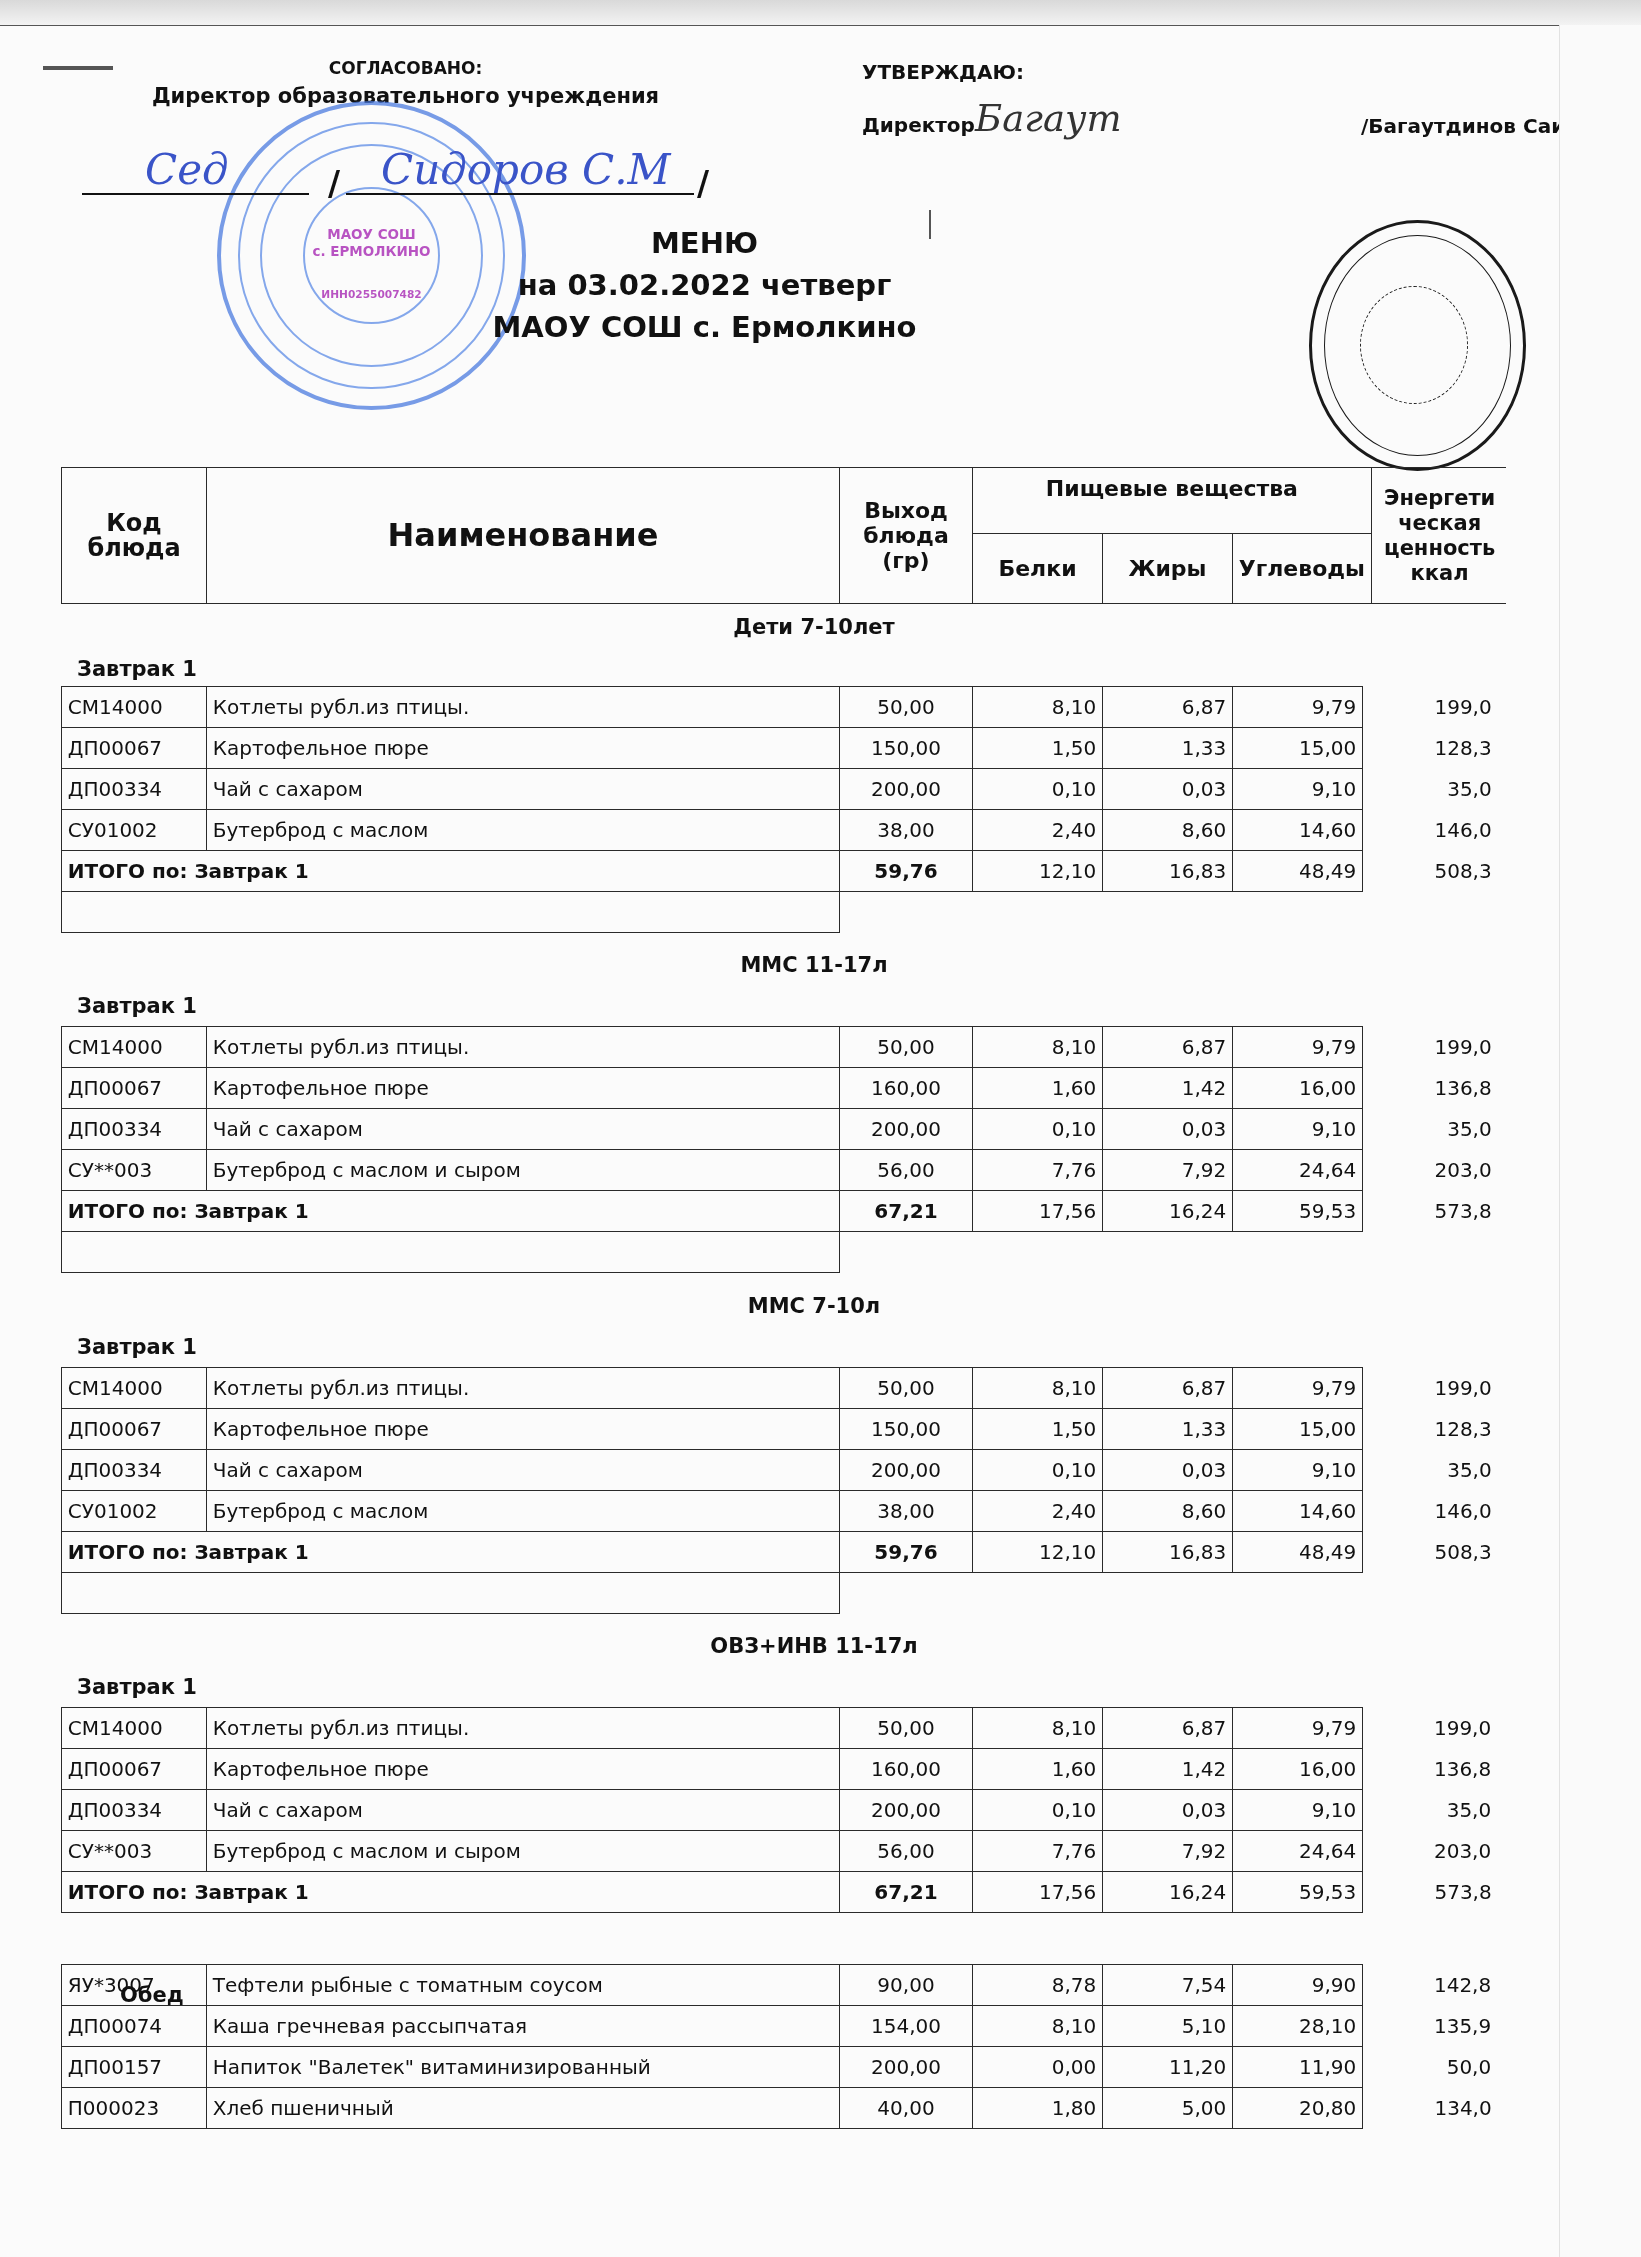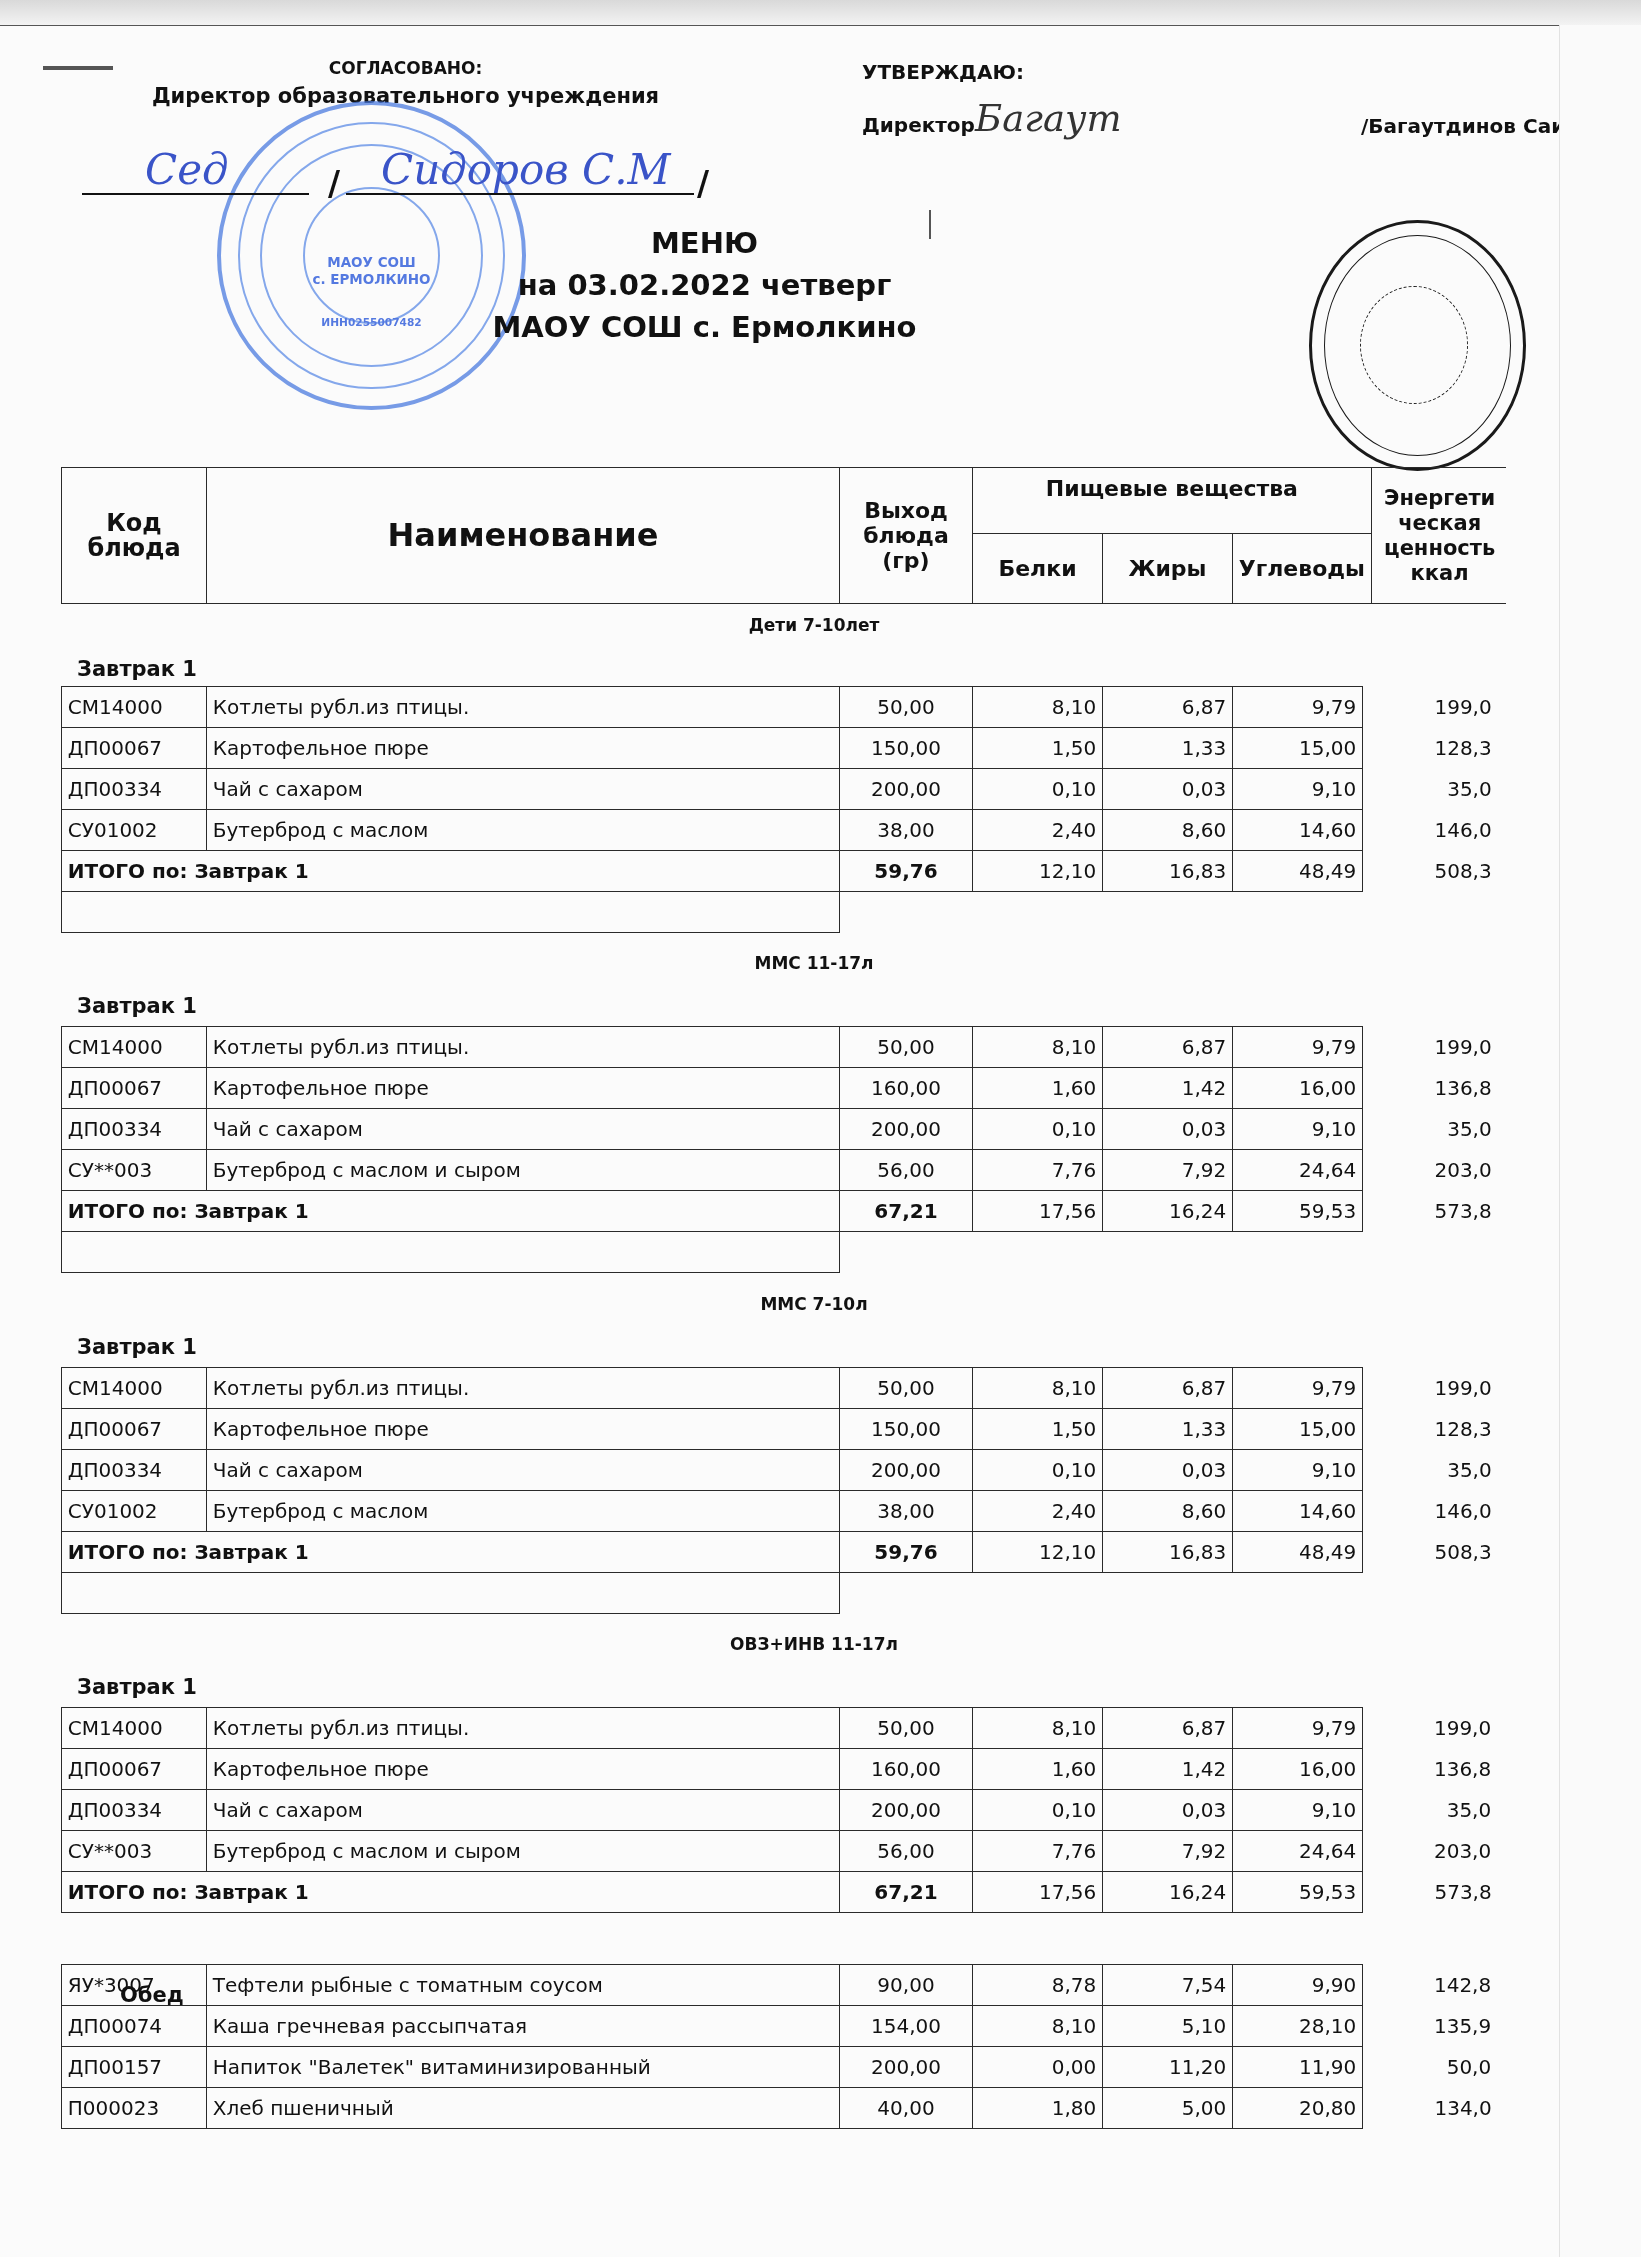--- a/index.html
+++ b/index.html
@@ -16,21 +16,21 @@
   .hdr-left { position:absolute; left:135px; top:58px; width:541px; text-align:center; font-weight:bold; }
   .hdr-left .l1 { font-size:17px; }
   .hdr-left .l2 { font-size:21px; margin-top:5.8px; }
   .sign-line { position:absolute; top:193px; height:1.9px; background:#111; }
   .slash { position:absolute; top:164px; font-size:33px; font-weight:bold; }
   .handwrite { position:absolute; font-family:"DejaVu Serif", serif; font-style:italic; color:#3a54c8; font-size:42px; }
 
   .stamp-blue { position:absolute; left:217px; top:101px; width:309px; height:309px; border-radius:50%;
     border:4.8px solid #4b7be0; box-sizing:border-box; opacity:0.75; }
   .stamp-blue .ring { position:absolute; border-radius:50%; border:2.9px solid #5d8ce6; }
-  .stamp-blue .txt { position:absolute; left:0; right:0; text-align:center; color:#1d4ed8; font-weight:bold; font-size:13.5px;margin-top:28px; }
+  .stamp-blue .txt { position:absolute; left:0; right:0; text-align:center; color:#a21caf; font-weight:bold; font-size:13.5px; }
 
   .hdr-right { position:absolute; left:862px; top:60px; font-weight:bold; font-size:20px; }
   .hdr-right .dir { position:absolute; left:0; top:53px; white-space:nowrap; }
   .hdr-right .name { position:absolute; left:499px; top:54px; white-space:nowrap; font-size:20px; }
   .vbar { position:absolute; left:929px; top:210px; width:1.9px; height:29px; background:#555; }
 
   .stamp-black { position:absolute; left:1309px; top:220px; width:217px; height:251px; border-radius:50%;
     border:3.9px solid #1a1a1a; box-sizing:border-box; }
   .stamp-black .inner { position:absolute; left:11.6px; top:11.6px; right:11.6px; bottom:11.6px; border-radius:50%; border:1.9px solid #1a1a1a; }
   .stamp-black .emblem { position:absolute; left:48px; top:63px; width:106px; height:116px; border-radius:50%; border:1.9px dashed #222; }
@@ -45,21 +45,21 @@
   .c-code { width:145px; } .c-name { width:633px; } .c-out { width:133px; }
   .c-n { width:130px; } .c-en { width:135px; }
   tr.row td { height:40px; }
   td.num { text-align:right; }
   td.out { text-align:center; }
   td.en { border:none; text-align:right; }
   tr.total td { font-weight:normal; }
   tr.total td.lbl, tr.total td.outb { font-weight:bold; }
   tr.blank td.e { border:none; }
 
-  .sec-title { position:absolute; left:61px; width:1506px; text-align:center; font-weight:bold; font-size:17px; }
+  .sec-title { position:absolute; left:61px; width:1506px; text-align:center; font-weight:bold; font-size:21px; }
   .meal { position:absolute; left:77px; font-weight:bold; font-size:21px; }
 </style>
 </head>
 <body>
 
 <div class="page-shadow-top"></div>
 <div class="dash"></div>
 
 <div class="hdr-left">
   <div class="l1">СОГЛАСОВАНО:</div>

